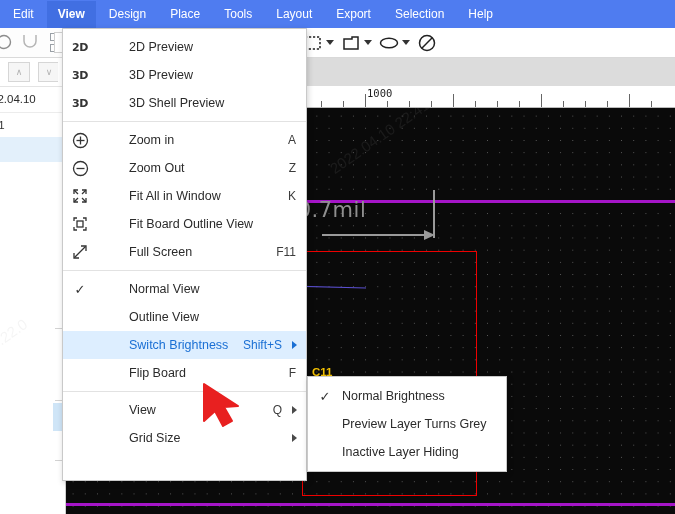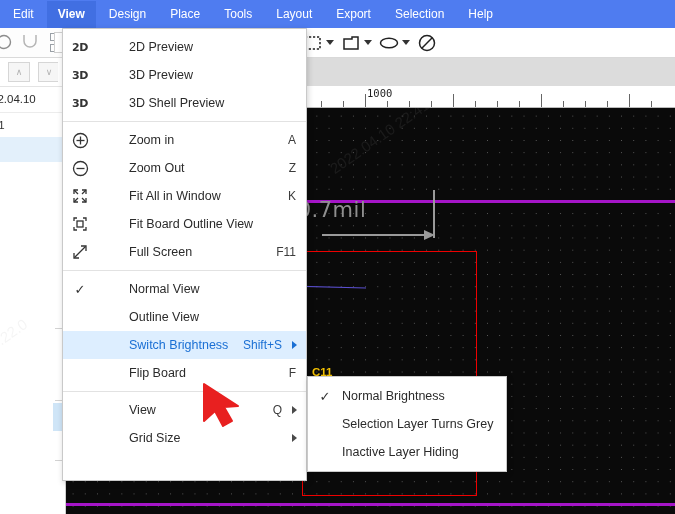--- a/index.html
+++ b/index.html
@@ -787,21 +787,21 @@
 
   </div>
 
   <div class="submenu">
     <div class="smi">
       <span class="smi-icon">✓</span>
       <span>Normal Brightness</span>
     </div>
     <div class="smi">
       <span class="smi-icon"></span>
-      <span>Selection Layer Turns Grey</span>
+      <span>Preview Layer Turns Grey</span>
     </div>
     <div class="smi">
       <span class="smi-icon"></span>
       <span>Inactive Layer Hiding</span>
     </div>
   </div>
 
   <div class="cursor-arrow">
     <svg width="72" height="48" viewBox="0 0 72 48">
       <path d="M8 3 L8 40 L19 30 L27 45 L36 40 L28 26 L42 25 Z" fill="#e82020" stroke="#e82020" stroke-width="2" stroke-linejoin="round"></path>

